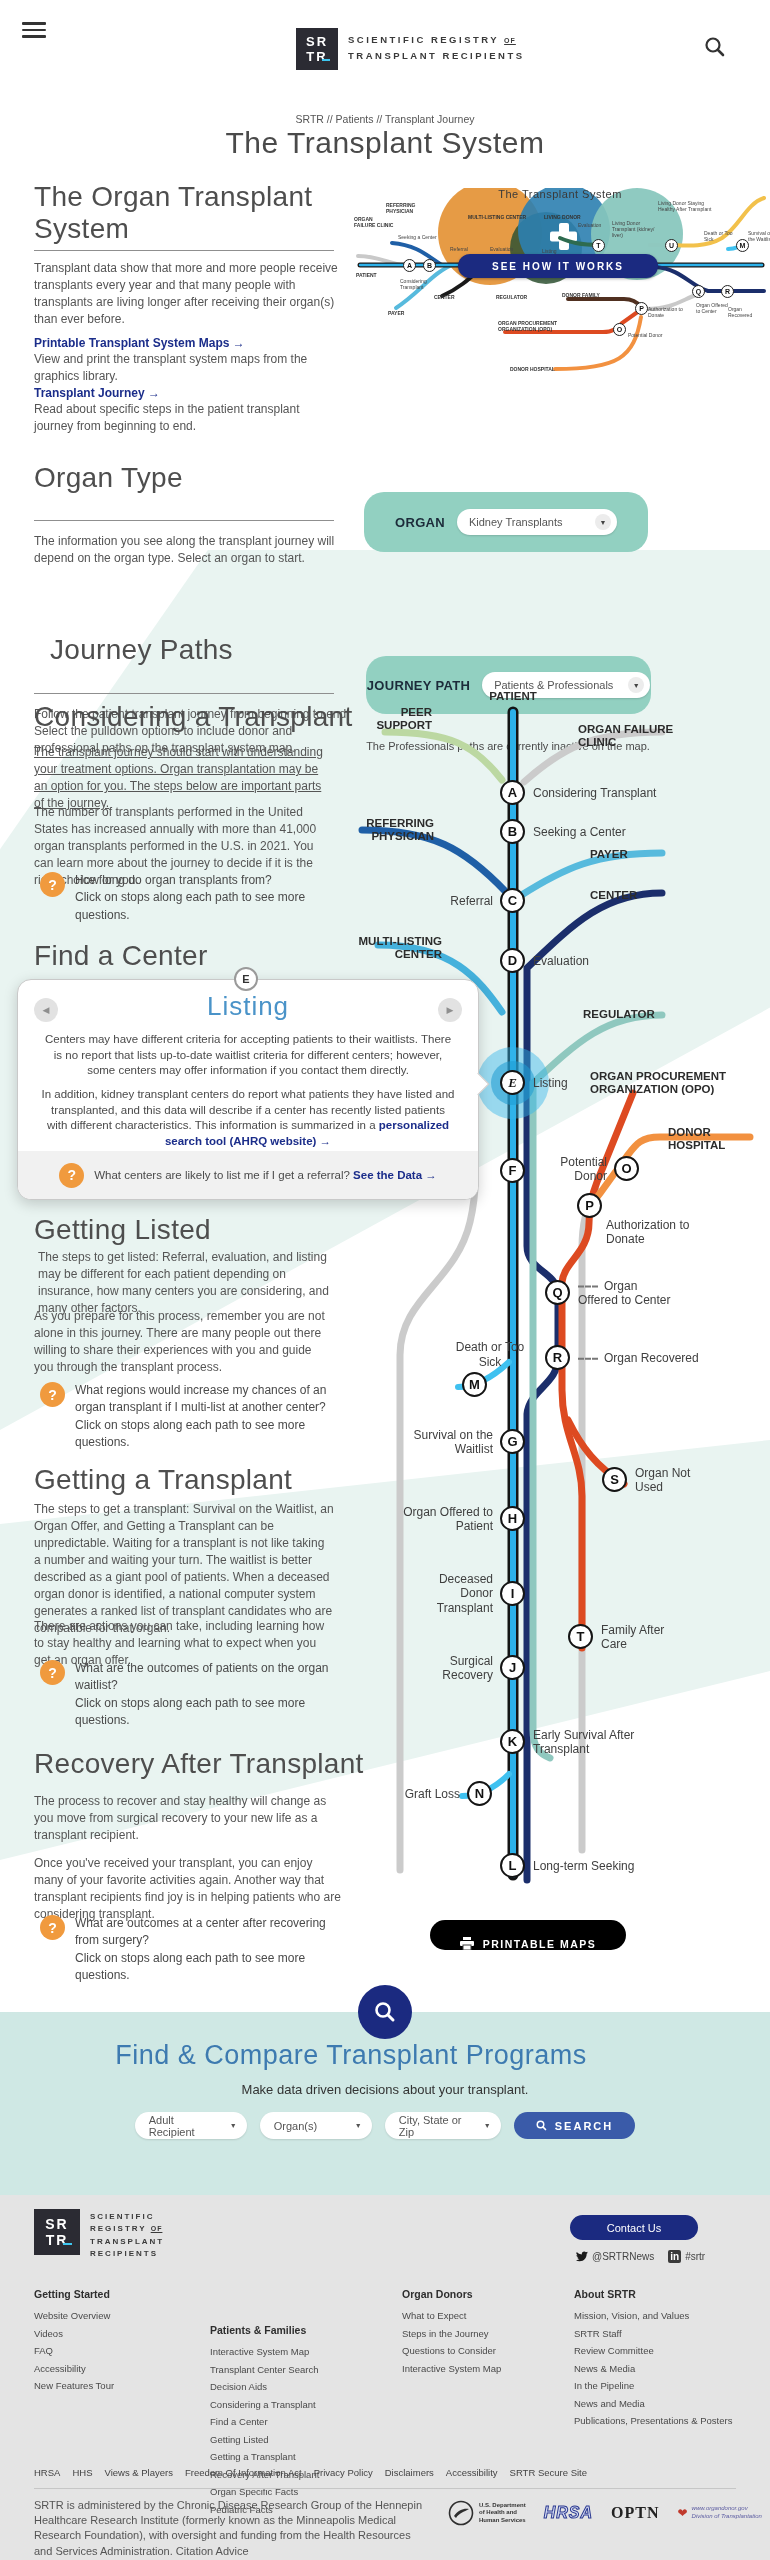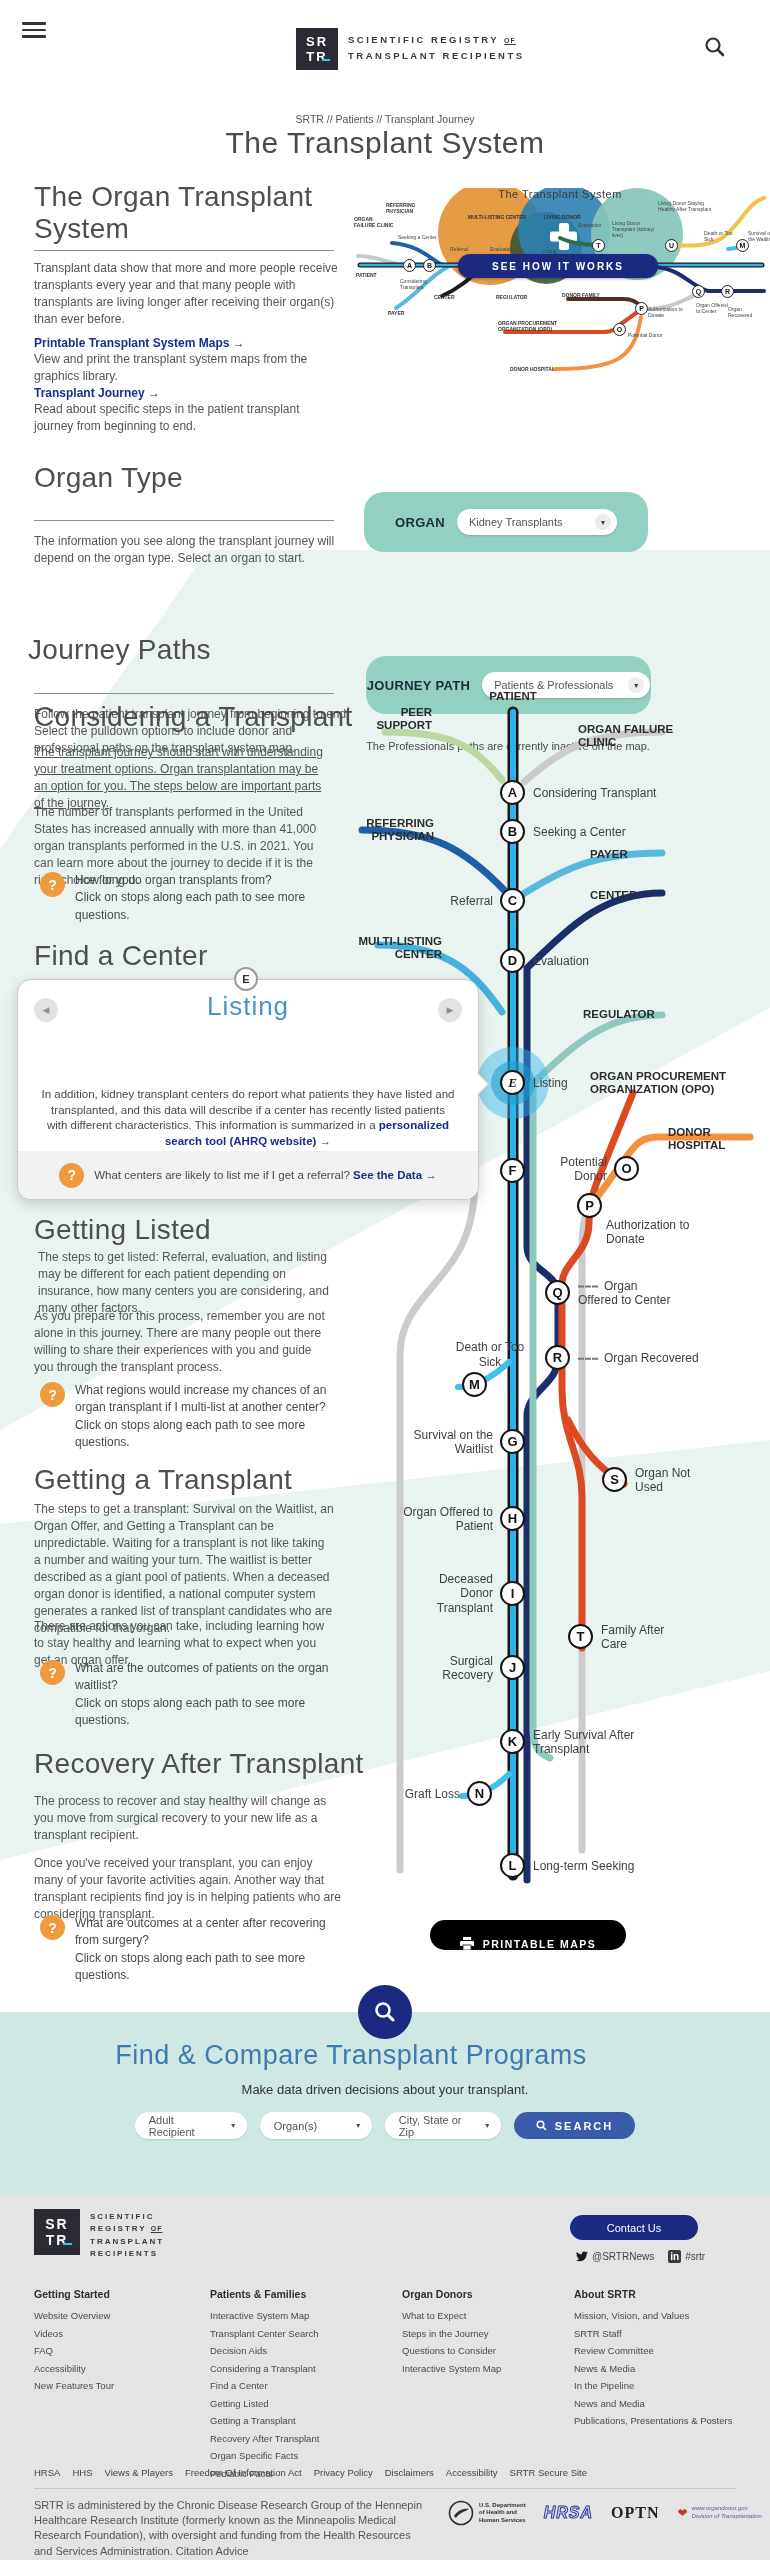--- a/index.html
+++ b/index.html
@@ -221,21 +221,21 @@
   <div class="ctl-box" style="left:364px;top:492px;width:284px;height:60px;">
     <span class="ctl-label">ORGAN</span>
     <span class="ctl-pill" style="width:142px;">
       <span style="flex:1;">Kidney Transplants</span>
       <span class="caret-c">
           <span>▼</span>
         </span>
     </span>
   </div>
 
-  <div class="abs h2" style="left:28px;top:634px;">Journey Paths</div>
+  <div class="abs h2" style="left:50px;top:634px;">Journey Paths</div>
   <div class="abs divider" style="left:34px;top:693px;width:300px;"></div>
   <div class="abs body-p" style="left:34px;top:706px;width:320px;">Follow the patient transplant journey from beginning to end. Select the pulldown options to include donor and professional paths on the transplant system map.</div>
   <div class="ctl-box" style="left:366px;top:656px;width:285px;height:58px;">
     <span class="ctl-label">JOURNEY PATH</span>
     <span class="ctl-pill" style="width:150px;">
       <span style="flex:1;">Patients &amp; Professionals</span>
       <span class="caret-c">
           <span>▼</span>
         </span>
     </span>
@@ -383,20 +383,21 @@
   <div id="popup">
     <div class="notch"></div>
     <div class="ebadge">E</div>
     <div class="pop-arrow" style="left:16px;">
         <span>◀</span>
       </div>
     <div class="pop-arrow" style="right:16px;">
         <span>▶</span>
       </div>
     <div class="pop-title">Listing</div>
+    <div class="pop-p" style="top:52px;">Centers may have different criteria for accepting patients to their waitlists. There is no report that lists up-to-date waitlist criteria for different centers; however, some centers may offer information if you contact them directly.</div>
     <div class="pop-p" style="top:107px;">
       <span>In addition, kidney transplant centers do report what patients they have listed and transplanted, and this data will describe if a center has recently listed patients with different characteristics. This information is summarized in a </span><span class="blue-link" style="font-size:11.5px;">personalized search tool (AHRQ website) →</span>
     </div>
     <div class="pop-foot">
       <span class="qicon">
           <span>?</span>
         </span>
       <span class="qtext"><span>What centers are likely to list me if I get a referral?</span>
         <span class="blue-link" style="font-size:11.5px;">See the Data →</span></span>
     </div>
@@ -511,21 +512,21 @@
     <div class="fcol" style="left:34px;">
       <h4>Getting Started</h4>
       <div>
           <div class="flink">Website Overview</div>
           <div class="flink">Videos</div>
           <div class="flink">FAQ</div>
           <div class="flink">Accessibility</div>
           <div class="flink">New Features Tour</div>
         </div>
     </div>
-    <div class="fcol" style="left:210px;">
+    <div class="fcol" style="left:210px;margin-top:36px;">
       <h4>Patients &amp; Families</h4>
       <div>
           <div class="flink">Interactive System Map</div>
           <div class="flink">Transplant Center Search</div>
           <div class="flink">Decision Aids</div>
           <div class="flink">Considering a Transplant</div>
           <div class="flink">Find a Center</div>
           <div class="flink">Getting Listed</div>
           <div class="flink">Getting a Transplant</div>
           <div class="flink">Recovery After Transplant</div>

